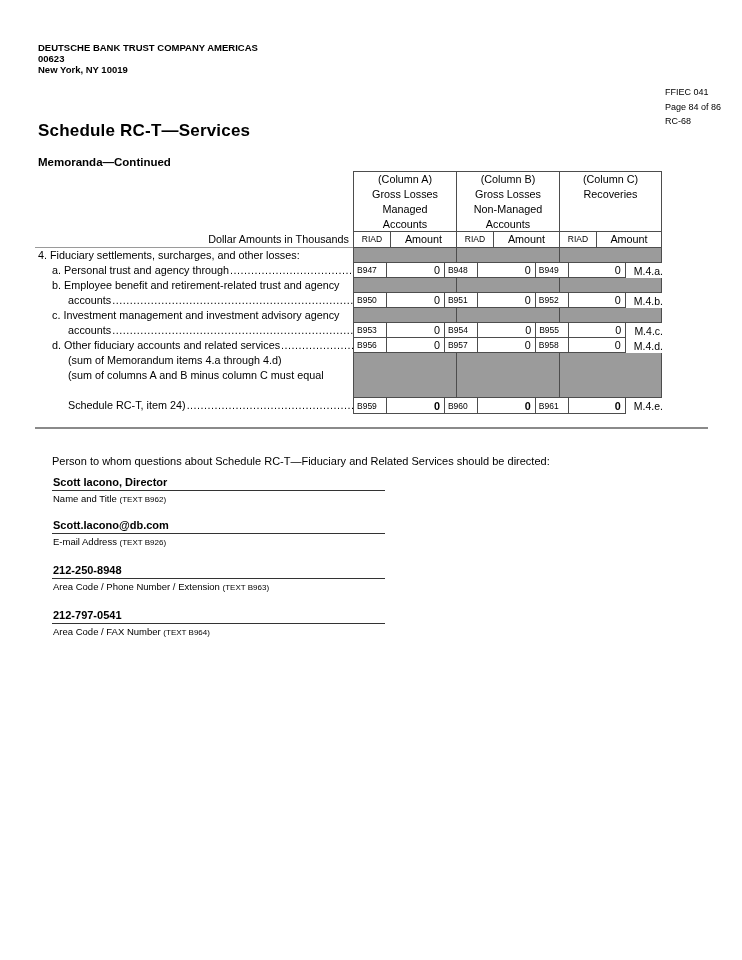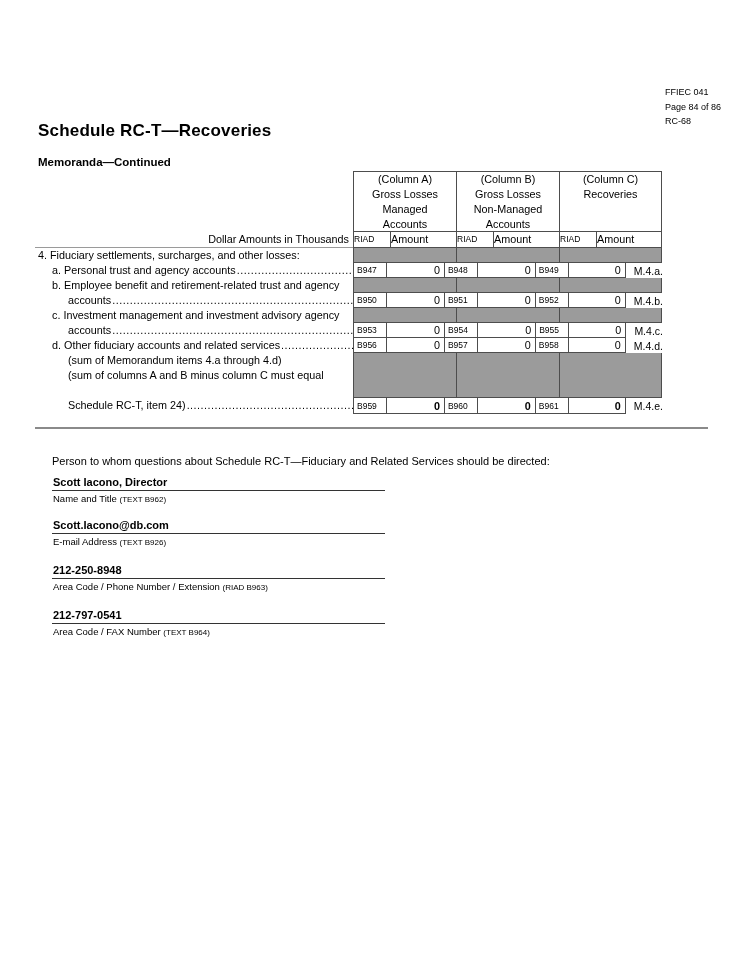--- a/index.html
+++ b/index.html
@@ -26,22 +26,22 @@
   .lbl-multi { width:318px; box-sizing:border-box; line-height:15px; }
   .p0 { padding-left:3px; }
   .p1 { padding-left:17px; }
   .p2 { padding-left:33px; }
 
   .c  { box-sizing:border-box; border-left:1px solid #4d4d4d; border-bottom:1px solid #4d4d4d; }
   .bt { border-top:1px solid #4d4d4d; }
   .br { border-right:1px solid #4d4d4d; }
 
   .gh { width:103px; text-align:center; line-height:15px; padding-top:0; }
-  .shr { width:37px; font-size:8.5px; line-height:15px; }
-  .sha { width:66px; line-height:15px; }
+  .shr { width:37px; text-align:center; font-size:8.5px; line-height:15px; }
+  .sha { width:66px; text-align:center; line-height:15px; }
   .dollar { justify-content:flex-end; padding-right:4px; border-bottom:1px solid #9a9a9a; line-height:15px; }
 
   .riad { width:37px; font-size:8.5px; display:flex; align-items:center; padding-left:3px; }
   .amt  { width:66px; display:flex; align-items:center; justify-content:flex-end; padding-right:4px; }
   .grayc { width:103px; background:#9b9b9b; }
   .boldrow .amt { font-weight:bold; }
 
   .mref { margin-left:8px; font-size:10.5px; align-self:center; white-space:nowrap;text-align:right; }
 
   
@@ -52,28 +52,33 @@
   .field { position:absolute; left:52px; width:333px; }
   .fval { font-size:11px; font-weight:bold; padding:0 0 2px 1px; border-bottom:1.5px solid #333; }
   .flab { font-size:9.5px; margin-top:2px; padding-left:1px; }
   .fcode { font-size:8px; }
 </style>
 </head>
 <body>
 
 <div class="page">
 
+  <div class="bank-block">
+    <div>DEUTSCHE BANK TRUST COMPANY AMERICAS</div>
+    <div>00623</div>
+    <div>New York, NY 10019</div>
+  </div>
 
   <div class="ffiec-block">
     <div>FFIEC 041</div>
     <div>Page 84 of 86</div>
     <div>RC-68</div>
   </div>
 
-  <h1 class="title">Schedule RC-T—Recoveries</h1>
+  <h1 class="title">Schedule RC-T—Services</h1>
   <h2 class="section">Memoranda—Continued</h2>
 
   <div class="fintable">
 
     <div class="trow" style="height:61px">
       <div class="lbl-multi"></div>
       <div class="gh c bt">
         <div>(Column A)</div>
         <div>Gross Losses</div>
         <div>Managed</div>
@@ -107,21 +112,21 @@
       <div class="lbl p0">
           <span class="t">4. Fiduciary settlements, surcharges, and other losses:</span>
         </div>
       <div class="grayc c"></div>
       <div class="grayc c"></div>
       <div class="grayc c br"></div>
     </div>
 
     <div class="trow" style="height:15px">
       <div class="lbl p1">
-          <span class="t">a. Personal trust and agency accounts</span>
+          <span class="t">a. Personal trust and agency through</span>
           <span class="leader"></span>
         </div>
       <div class="riad c">B947</div>
       <div class="amt c">0</div>
       <div class="riad c">B948</div>
       <div class="amt c">0</div>
       <div class="riad c">B949</div>
       <div class="amt c br">0</div>
       <div class="mref">M.4.a.</div>
     </div>
@@ -221,21 +226,21 @@
     <div class="flab"><span>Name and Title</span> <span class="fcode">(TEXT B962)</span></div>
   </div>
 
   <div class="field" style="top:519px">
     <div class="fval">Scott.Iacono@db.com</div>
     <div class="flab"><span>E-mail Address</span> <span class="fcode">(TEXT B926)</span></div>
   </div>
 
   <div class="field" style="top:564px">
     <div class="fval">212-250-8948</div>
-    <div class="flab"><span>Area Code / Phone Number / Extension</span> <span class="fcode">(RIAD B963)</span></div>
+    <div class="flab"><span>Area Code / Phone Number / Extension</span> <span class="fcode">(TEXT B963)</span></div>
   </div>
 
   <div class="field" style="top:609px">
     <div class="fval">212-797-0541</div>
     <div class="flab"><span>Area Code / FAX Number</span> <span class="fcode">(TEXT B964)</span></div>
   </div>
 
 </div>
 
 </body></html>

